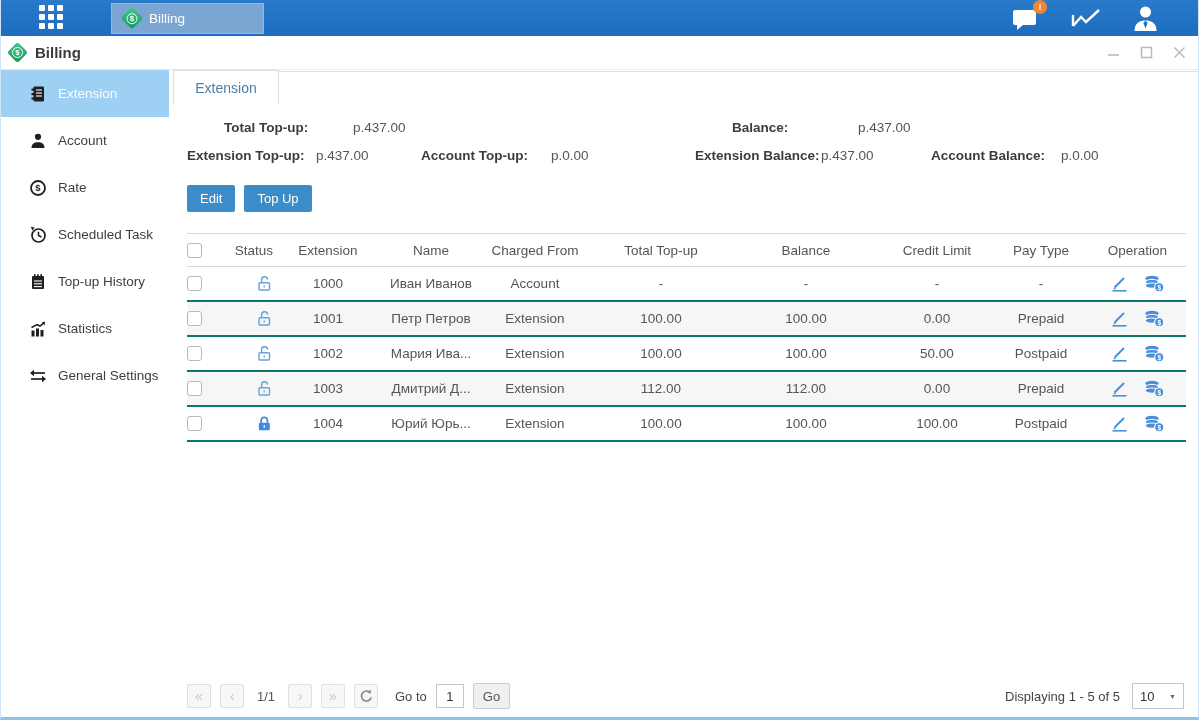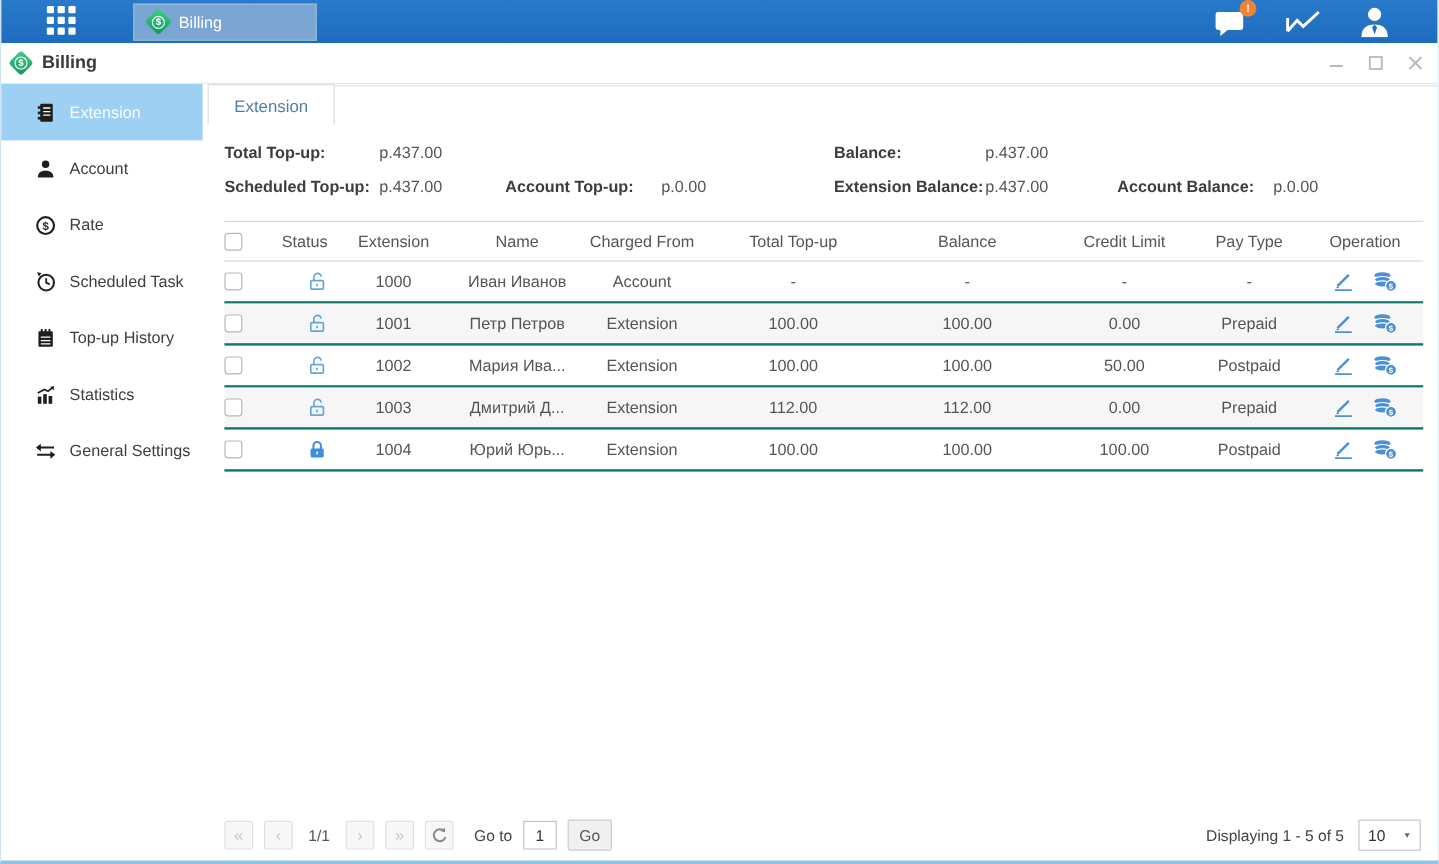--- a/index.html
+++ b/index.html
@@ -36,21 +36,21 @@
 
   
   .tabstrip { height:34px; position:relative; }
   .tabstrip .rest-line { position:absolute; left:110px; right:0; top:1px; border-top:1px solid #dadfe4; }
   .tab-active { position:absolute; left:4px; top:0; width:106px; height:34px; background:#fff; border:1px solid #dadfe4; border-bottom:none; display:flex; align-items:center; justify-content:center; color:#4b7fa9; font-size:14px; cursor:pointer; }
 
   
   .sum-grid { display:grid; grid-template-columns:129px 105px 130px 144px 126px 110px 130px auto; row-gap:13px; font-size:13.5px; padding:16px 0 0 18px; }
   .sum-grid .lab { font-weight:bold; color:#3d3d3d; }
   .sum-grid .val { color:#555; }
-  .r1 { grid-row:1; } .r2 { grid-row:2; }
+  .r1 { grid-row:1;margin-left:37px; } .r2 { grid-row:2; }
   .g1{grid-column:1}.g2{grid-column:2}.g3{grid-column:3}.g4{grid-column:4}.g5{grid-column:5}.g6{grid-column:6}.g7{grid-column:7}.g8{grid-column:8}
 
   
   .actions { margin:22px 0 0 18px; display:flex; gap:9px; }
   .btn-blue { background:#3d8cca; color:#fff; border:none; font-size:13px; font-family:"Liberation Sans",sans-serif; height:27px; padding:0 13px; border-radius:2px; cursor:pointer; }
 
   
   .tbl { margin:21px 0 0 18px; width:999px; font-size:13.5px; color:#555; }
   .trow { display:flex; align-items:center; height:35px; border-bottom:2px solid #0f766e; }
   .trow.head { height:34px; border-top:1px solid #d8d8d8; border-bottom:1px solid #d8d8d8; color:#555; }
@@ -223,30 +223,34 @@
         <div class="rest-line"></div>
         <div class="tab-active">Extension</div>
       </div>
 
       <div class="sum-grid">
         <div class="lab r1 g1">Total Top-up:</div>
         <div class="val r1 g2">p.437.00</div>
         <div class="lab r1 g5">Balance:</div>
         <div class="val r1 g6">p.437.00</div>
 
-        <div class="lab r2 g1">Scheduled Top-up:</div>
+        <div class="lab r2 g1">Extension Top-up:</div>
         <div class="val r2 g2">p.437.00</div>
         <div class="lab r2 g3">Account Top-up:</div>
         <div class="val r2 g4">p.0.00</div>
         <div class="lab r2 g5">Extension Balance:</div>
         <div class="val r2 g6">p.437.00</div>
         <div class="lab r2 g7">Account Balance:</div>
         <div class="val r2 g8">p.0.00</div>
       </div>
 
+      <div class="actions">
+        <button class="btn-blue">Edit</button>
+        <button class="btn-blue">Top Up</button>
+      </div>
 
       <div class="tbl">
         <div class="trow head">
           <div class="c0">
               <span class="cb"></span>
             </div>
           <div class="c1">Status</div>
           <div class="c2">Extension</div>
           <div class="c3">Name</div>
           <div class="c4">Charged From</div>

